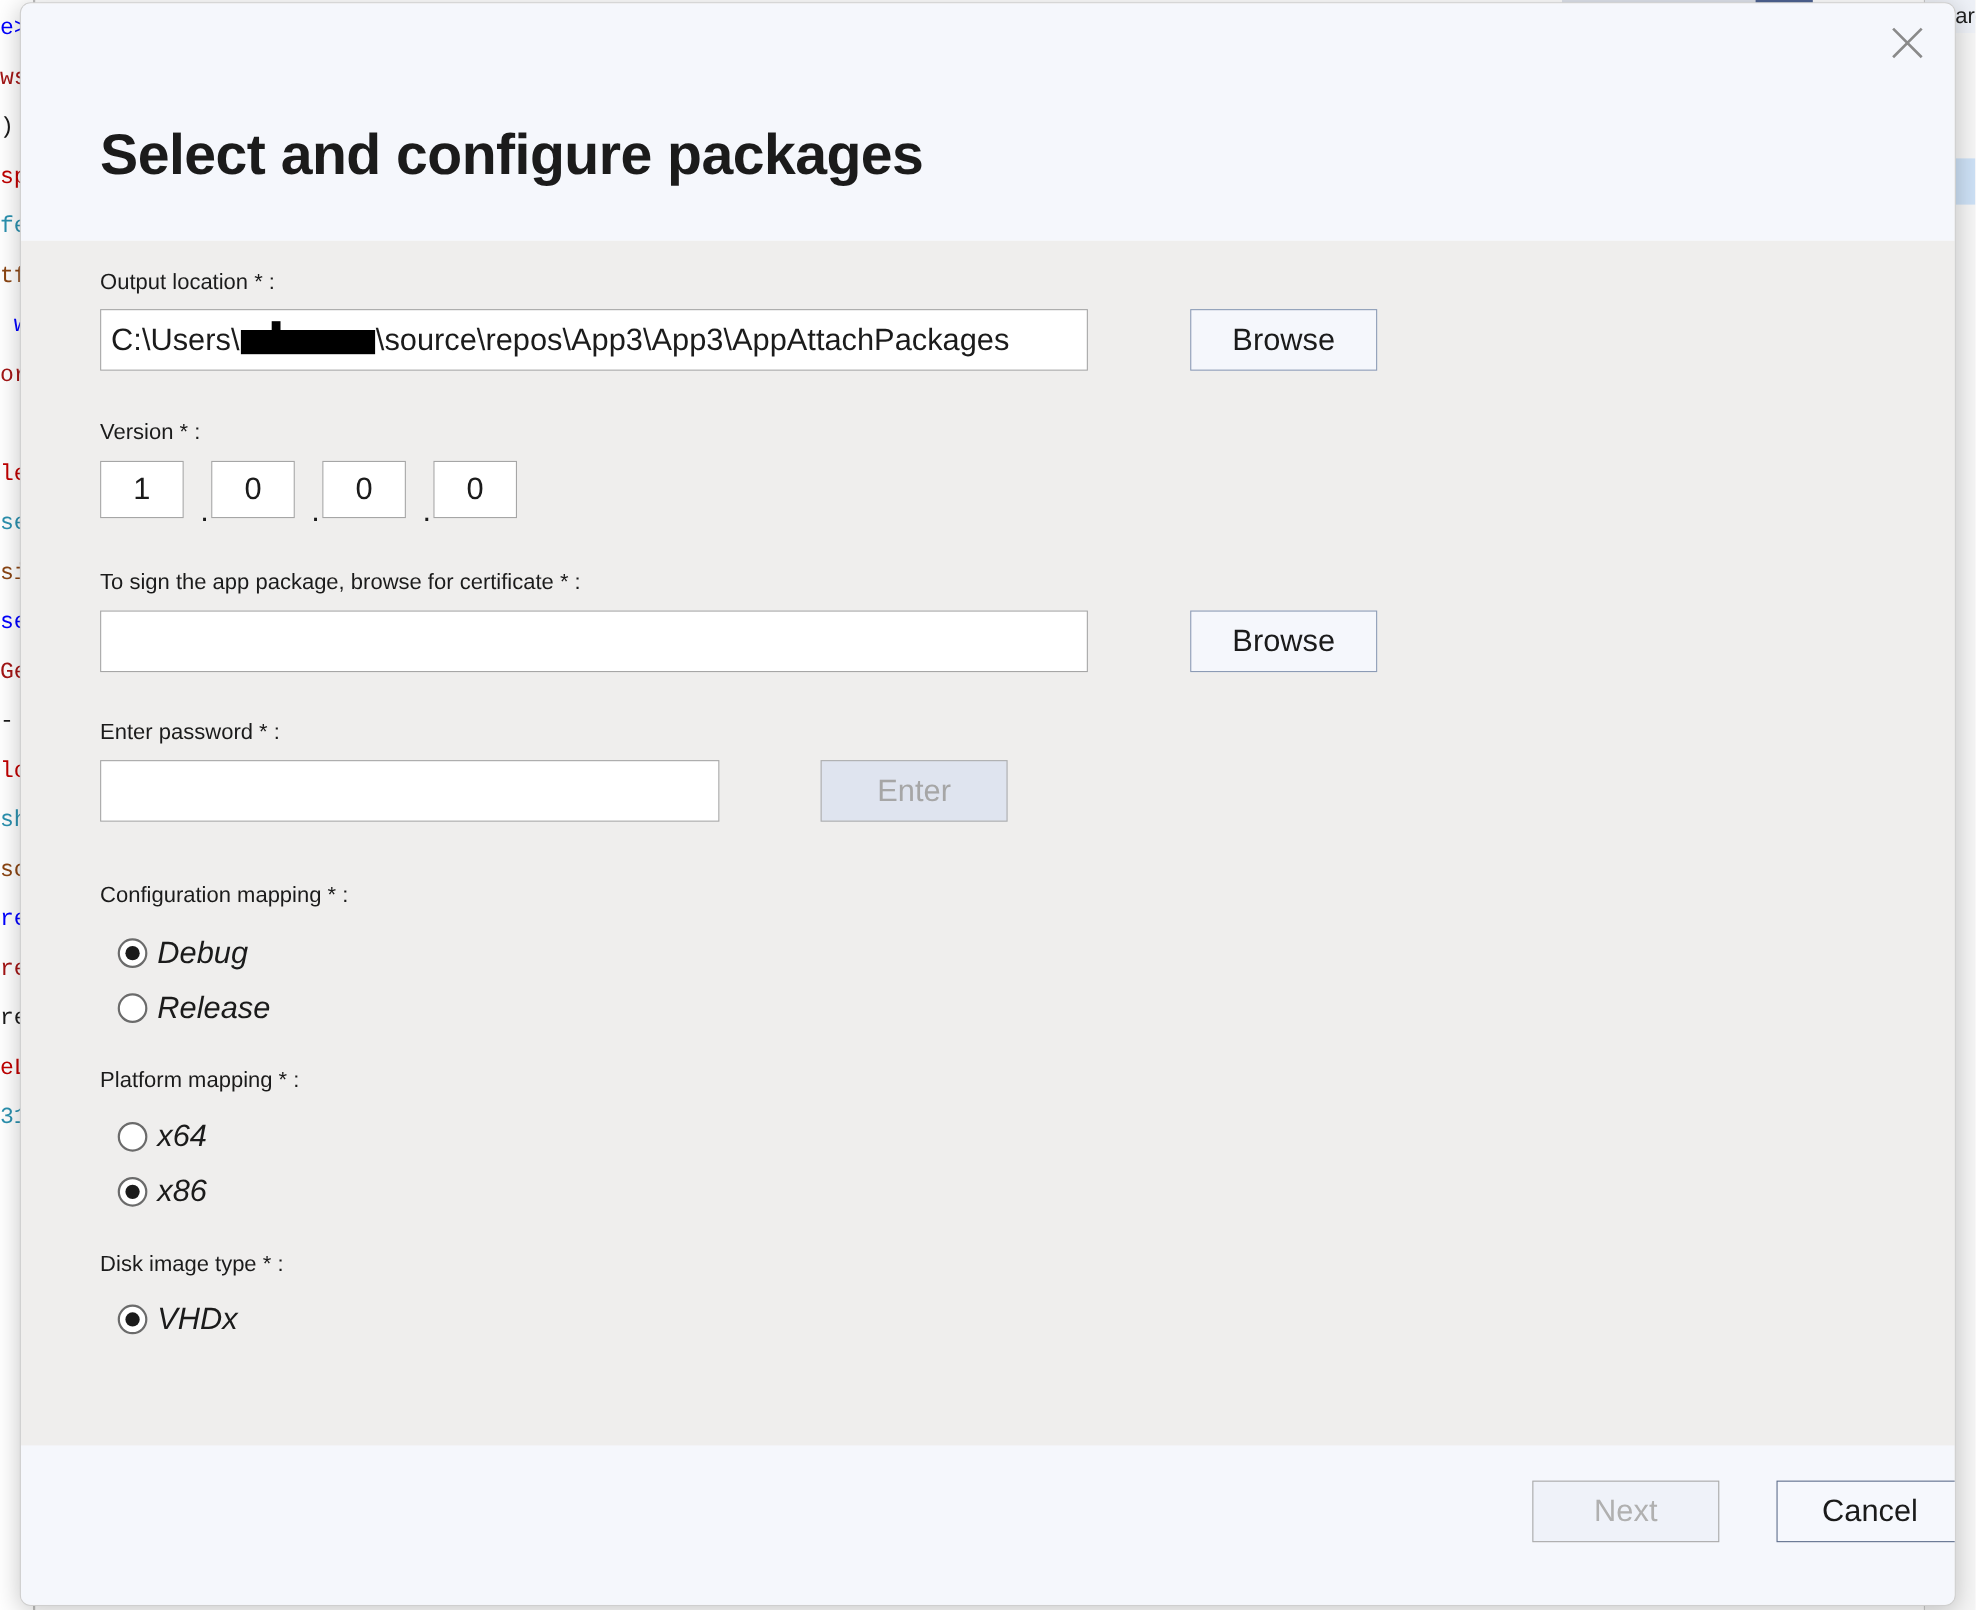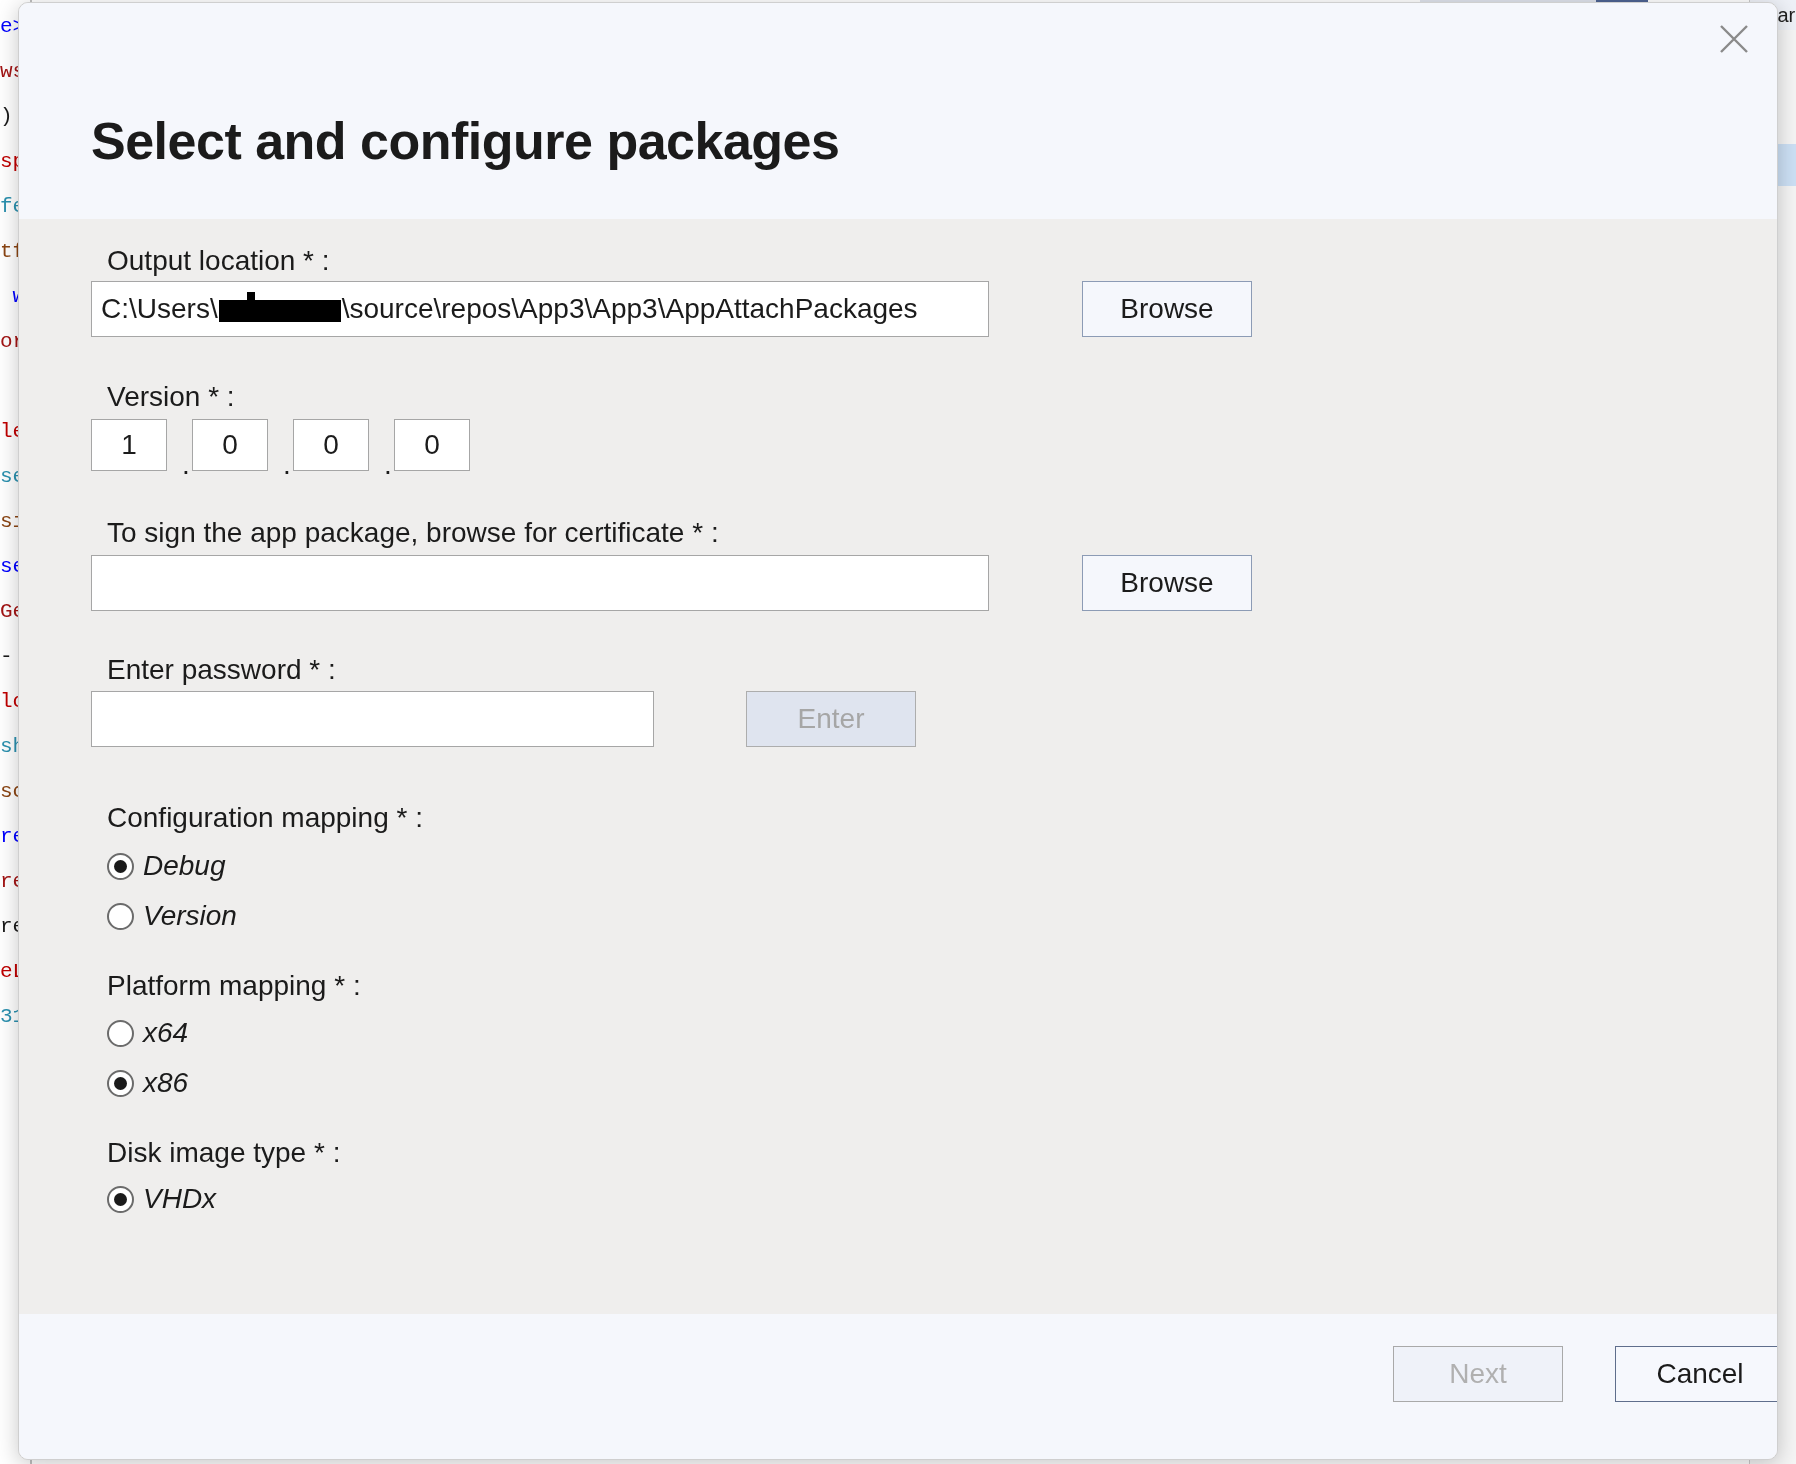--- a/index.html
+++ b/index.html
@@ -177,25 +177,24 @@
     position: relative;
     height: 145px;
     background: #f5f7fc;
     box-sizing: border-box;
     padding-left: 29px;
   }
 
   
   .field-label {
     position: absolute;
-    font-size: 28px;
-    color: #1b1b1b;
-    white-space: nowrap;
-    line-height: 1;
-    margin-left: 16px;
+    font-size: 20px;
+    color: #1b1b1b;
+    white-space: nowrap;
+    line-height: 1;
   }
   .txtbox {
     position: absolute;
     background: #ffffff;
     border: 1px solid #a6a6a6;
     box-sizing: border-box;
     font-family: "Liberation Sans", sans-serif;
     font-size: 28px;
     color: #1b1b1b;
     padding: 0 8px;
@@ -396,21 +395,21 @@
     <div class="field-label" style="left:72px; top:585px;">Configuration mapping * :</div>
 
     <div class="radio-row checked" style="left:88px; top:633px;">
       <span class="radio-mark">
           <span class="dot"></span>
         </span>
       <span class="radio-label">Debug</span>
     </div>
     <div class="radio-row" style="left:88px; top:683px;">
       <span class="radio-mark"></span>
-      <span class="radio-label">Version</span>
+      <span class="radio-label">Release</span>
     </div>
 
     <div class="field-label" style="left:72px; top:753px;">Platform mapping * :</div>
 
     <div class="radio-row" style="left:88px; top:800px;">
       <span class="radio-mark"></span>
       <span class="radio-label">x64</span>
     </div>
     <div class="radio-row checked" style="left:88px; top:850px;">
       <span class="radio-mark">

